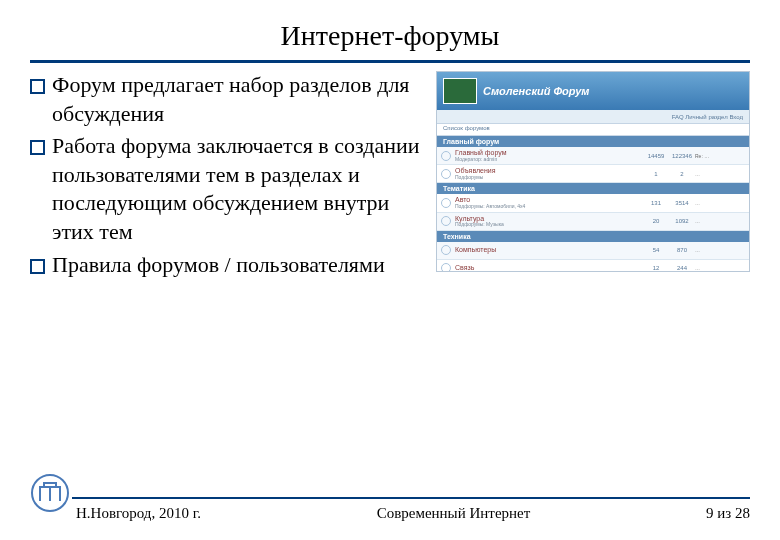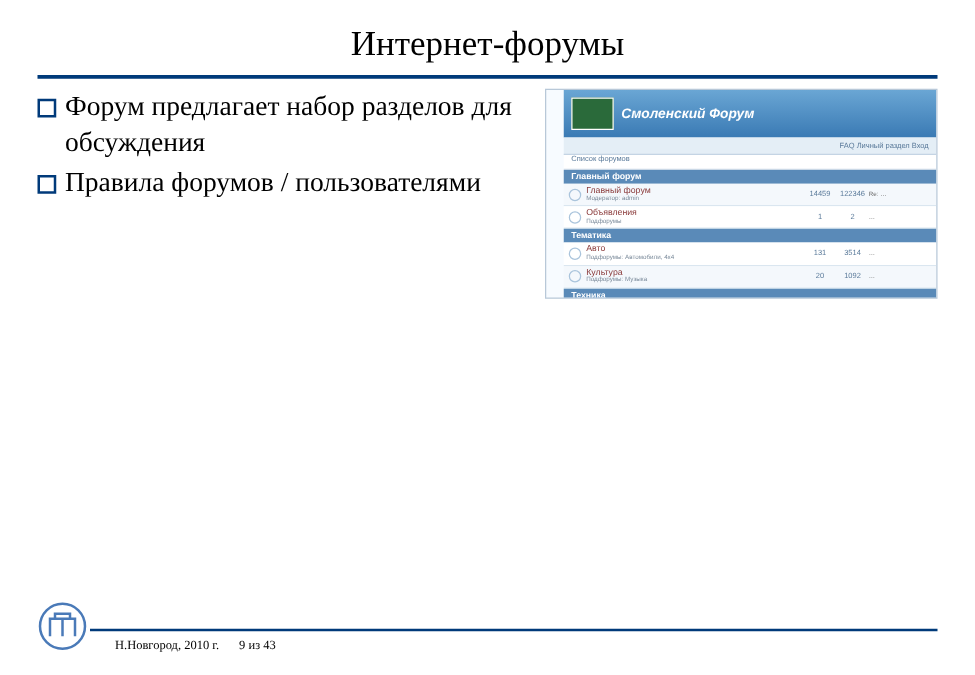--- a/index.html
+++ b/index.html
@@ -62,28 +62,27 @@
     height: 11px;
     border: 2px solid #003a7a;
     background: #fff;
   }
   .image-col {
     flex: 1;
     padding-left: 10px;
   }
   .forum-mock {
     width: 100%;
-    height: 168px;
+    height: 201px;
     border: 1px solid #b8c8d8;
     background: #f7fbff;
     font-family: Arial, sans-serif;
     font-size: 7px;
     color: #3a5a7a;
     overflow: hidden;
-    padding-left: 14px;
   }
   .forum-header {
     height: 38px;
     background: linear-gradient(#6aa6d4, #3a7ab4);
     display: flex;
     align-items: center;
     padding: 0 6px;
   }
   .forum-logo {
     width: 34px;
@@ -173,24 +172,23 @@
     right: 30px;
   }
   .footer-line {
     height: 2px;
     background: #003a7a;
     margin-left: 42px;
     margin-bottom: 6px;
   }
   .footer-row {
     display: flex;
-    align-items: center;
-    font-size: 10px;
+    align-items: flex-start;
+    font-size: 15px;
     color: #000;
-    gap: 16px;
   }
   .footer-logo {
     width: 40px;
     height: 40px;
     margin-right: 6px;
     margin-top: -32px;
   }
   .footer-left { flex: 0 0 auto; }
   .footer-center { flex: 1; text-align: center; }
   .footer-right { flex: 0 0 auto; }
@@ -202,20 +200,21 @@
 <div class="slide">
   <div class="title-area">
     <div class="title">Интернет-форумы</div>
     <div class="title-underline"></div>
   </div>
 
   <div class="content">
     <div class="bullets">
       <ul>
         <li>Форум предлагает набор разделов для обсуждения</li>
+        <li>Работа форума заключается в создании пользователями тем в разделах и последующим обсуждением внутри этих тем</li>
         <li>Правила форумов / пользователями</li>
       </ul>
     </div>
 
     <div class="image-col">
       <div class="forum-mock">
         <div class="forum-header">
           <div class="forum-logo"></div>
           <div class="forum-title">Смоленский Форум</div>
         </div>
@@ -294,18 +293,19 @@
     <div class="footer-line"></div>
     <div class="footer-row">
       <div class="footer-logo">
         <svg class="logo-svg" viewBox="0 0 40 40">
           <circle class="outer" cx="20" cy="20" r="18"></circle>
           <path d="M10 28 L10 14 L20 14 L20 28 M20 14 L30 14 L30 28" stroke="#4a7ab8" stroke-width="2" fill="none"></path>
           <path d="M14 14 L14 10 L26 10 L26 14" stroke="#4a7ab8" stroke-width="2" fill="none"></path>
         </svg>
       </div>
       <div class="footer-left">Н.Новгород, 2010 г.</div>
+      <div class="footer-center">Современный Интернет</div>
       <div class="footer-right">
-        <span>9 из </span><span>43</span>
+        <span>9 из </span><span>28</span>
       </div>
     </div>
   </div>
 </div>
 
 </body></html>

